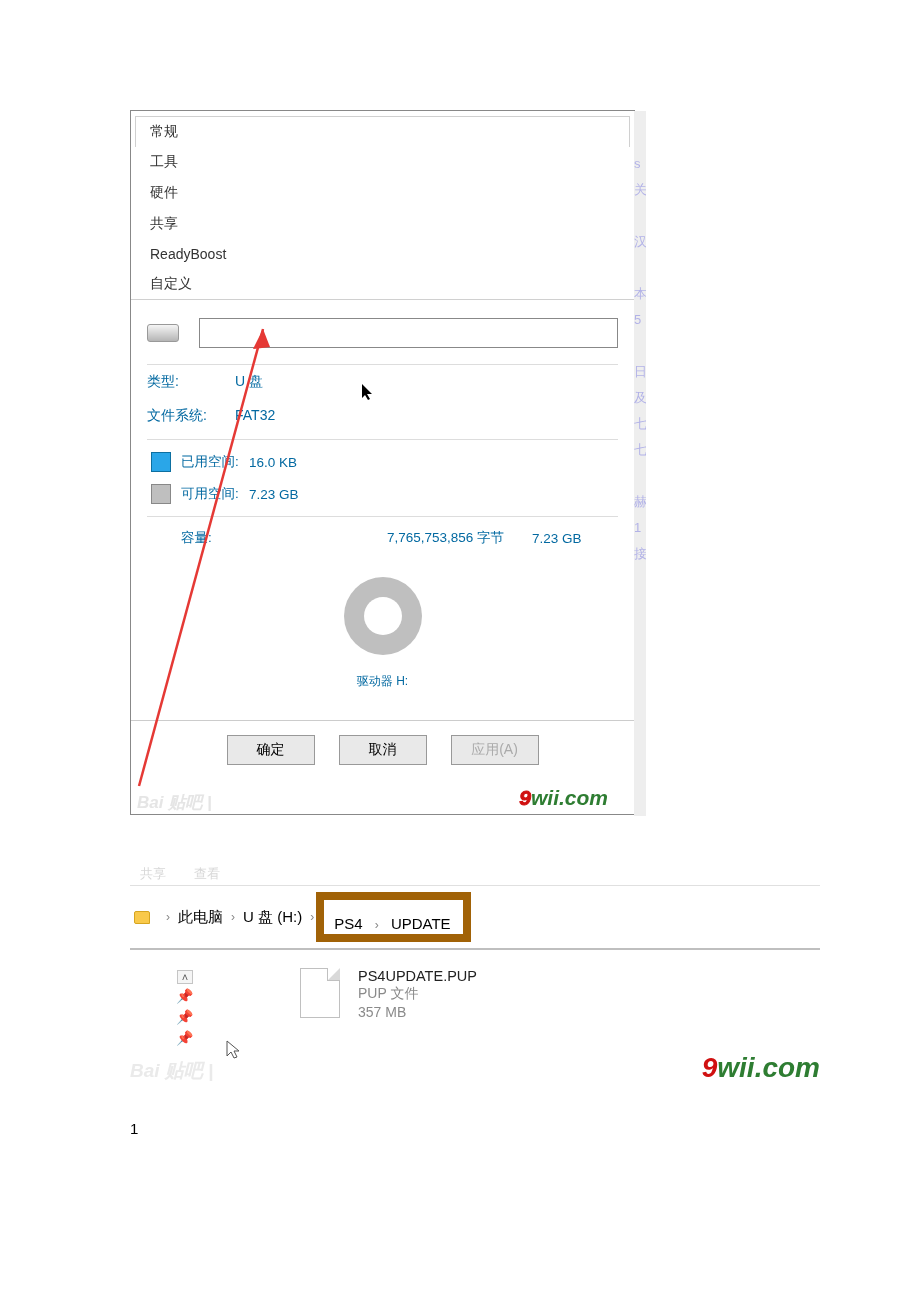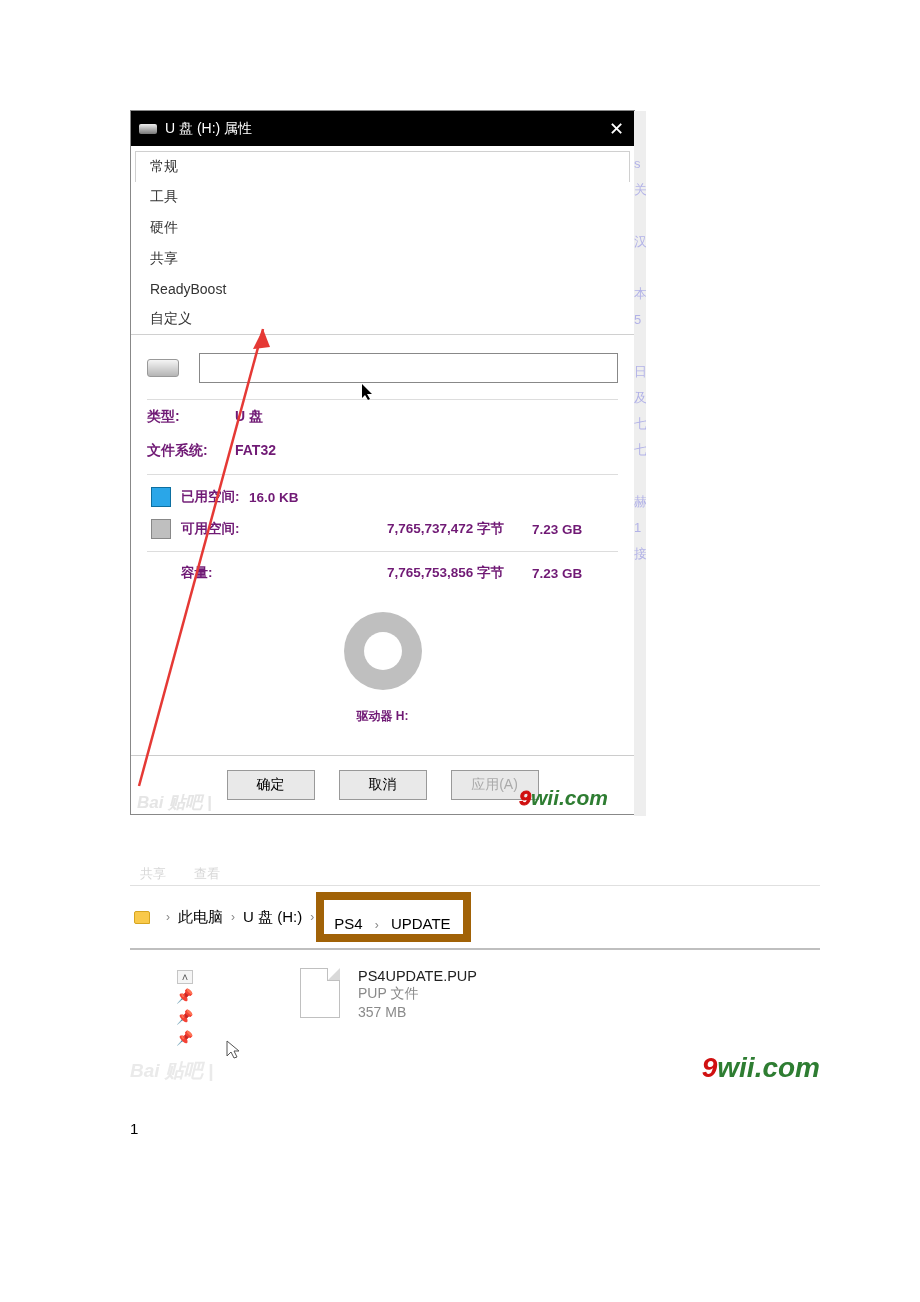--- a/index.html
+++ b/index.html
@@ -75,22 +75,21 @@
   }
   .tab.active {
     border-color: #d0d0d0;
     background: #fff;
     position: relative;
     top: 1px;
   }
   .dlg-body {
     padding: 18px 16px 10px 16px;
     font-size: 14px;
-    color: #701a75;
-    font-weight: bold;
+    color: #0369a1;
   }
   .row1 {
     display: flex;
     align-items: center;
     gap: 20px;
     padding-bottom: 16px;
     border-bottom: 1px solid #ddd;
   }
   .drive-icon-big {
     width: 32px; height: 18px;
@@ -306,25 +305,20 @@
     margin-top: 40px;
   }
 </style>
 </head>
 <body>
 
 <div class="page">
 
   <div class="dlg-wrap">
 
-    <div class="titlebar">
-      <span class="drive-glyph"></span>
-      <span class="title-text">U 盘 (H:) 属性</span>
-      <span class="close-icon">✕</span>
-    </div>
 
     <div class="tabs">
       <div class="tab active">常规</div>
       <div class="tab">工具</div>
       <div class="tab">硬件</div>
       <div class="tab">共享</div>
       <div class="tab">ReadyBoost</div>
       <div class="tab">自定义</div>
     </div>
 
@@ -347,21 +341,20 @@
       <div class="sep"></div>
 
       <div class="space-line">
         <div class="sw blue"></div>
         <span class="lab2">已用空间:</span>
         <span class="human">16.0 KB</span>
       </div>
       <div class="space-line">
         <div class="sw grey"></div>
         <span class="lab2">可用空间:</span>
-        <span class="bytes">7,765,737,472 字节</span>
         <span class="human">7.23 GB</span>
       </div>
 
       <div class="sep"></div>
 
       <div class="space-line cap">
         <span class="lab2">容量:</span>
         <span class="bytes">7,765,753,856 字节</span>
         <span class="human">7.23 GB</span>
       </div>

